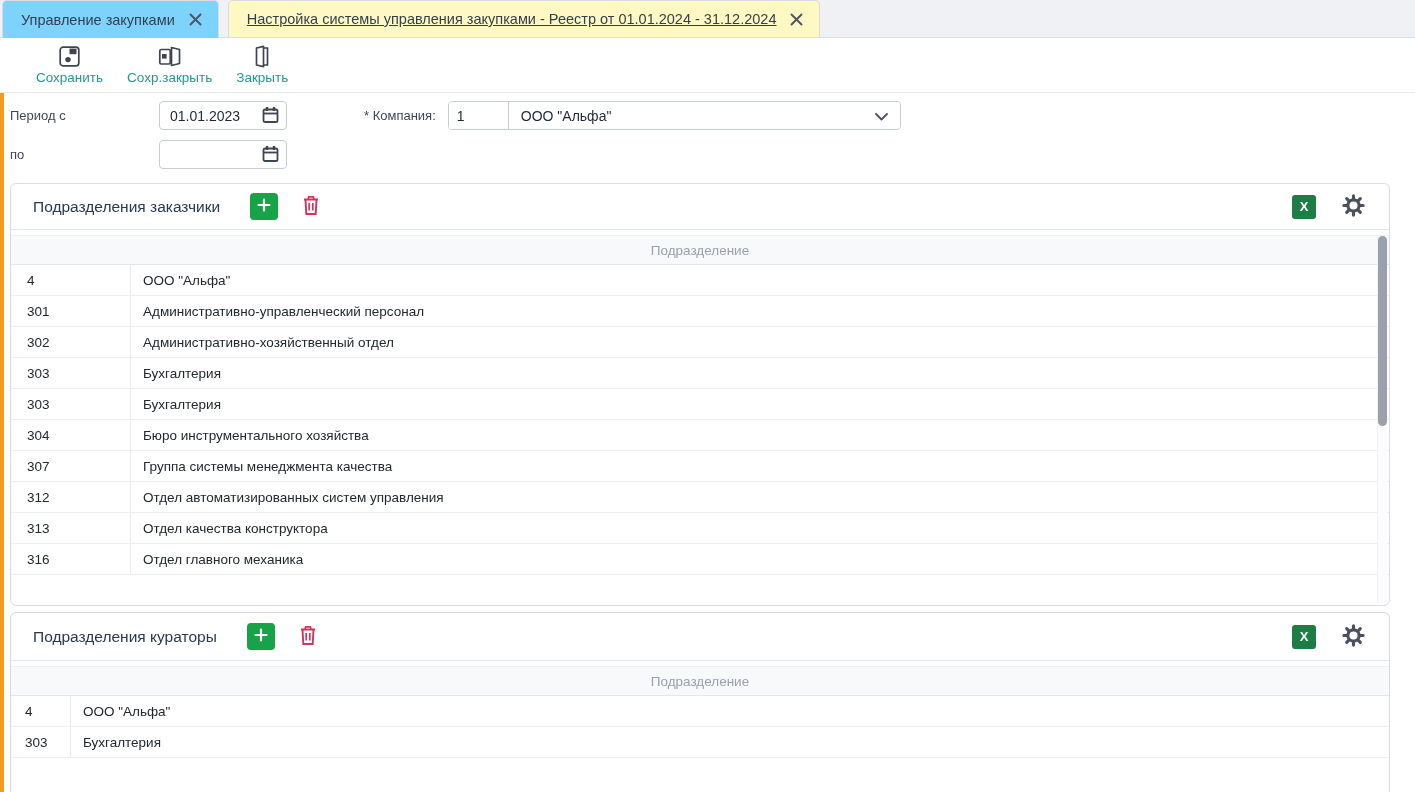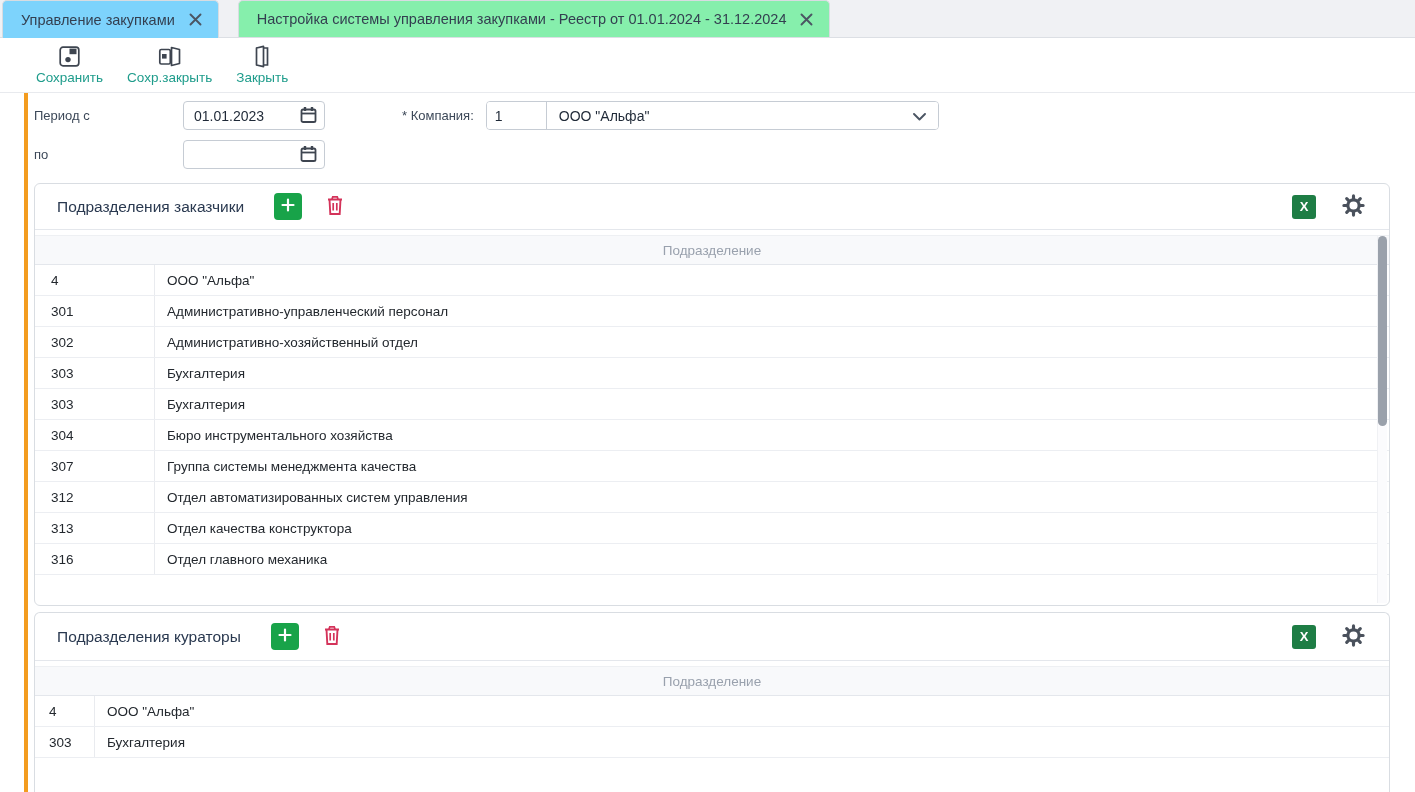--- a/index.html
+++ b/index.html
@@ -6,42 +6,42 @@
   html,body { width:1415px; height:792px; overflow:hidden;
     font-family:"Liberation Sans", sans-serif; background:#fff; }
 
   
   .tabbar { display:flex; align-items:flex-end; height:38px; background:#f0f1f4;
     border-bottom:1px solid #dcdfe4; padding-left:2px; }
   .tab { display:flex; align-items:center; gap:14px; height:37px; padding:0 16px 0 18px;
     font-size:14.5px; color:#333f50; border:1px solid #d8dce1; border-bottom:none;
     border-radius:5px 5px 0 0; cursor:default; white-space:nowrap; }
   .tab.active { background:#7dd3fc; margin-bottom:-1px; height:38px; border-color:#d8dce1;text-align:center; }
-  .tab.inactive { background:#86efac; margin-left:19px; }
+  .tab.inactive { background:#fef9c3; margin-left:9px;text-decoration:underline; }
   .xicon { width:13px; height:13px; display:inline-block; }
   .xicon svg { display:block; }
 
   
   .toolbar { display:flex; align-items:flex-start; height:55px; background:#fff;
     border-bottom:1px solid #e8eaee; padding:6px 0 0 26px; gap:4px; }
   .tbtn { display:flex; flex-direction:column; align-items:center; gap:2px;
     padding:1px 10px; background:none; border:none; cursor:pointer; }
   .tbtn svg { display:block; }
   .tbtn .tlabel { font-size:13.5px; color:#1e9c8b; font-family:"Liberation Sans",sans-serif; }
 
   
-  .content { position:relative; height:699px;margin-left:24px; }
+  .content { position:relative; height:699px; }
   .orange-bar { position:absolute; left:0; top:0; bottom:0; width:4px; background:#f39c1f; }
   .inner { padding:8px 25px 0 6px; }
 
   
   .frow { display:flex; align-items:center; margin-bottom:10px; }
   .flabel { font-size:13px; color:#3c4858; width:153px; padding-left:4px; }
   .flabel.company { width:auto; margin-left:73px; padding-right:12px; }
-  .date-field { position:relative; width:142px; height:29px; }
+  .date-field { position:relative; width:128px; height:29px; }
   .date-field input { width:100%; height:100%; border:1px solid #c6ccd4; border-radius:4px;
     padding:0 30px 0 10px; font-size:14px; color:#1f2937; font-family:"Liberation Sans",sans-serif; }
   .date-field .cal { position:absolute; right:8px; top:5px; cursor:pointer; }
   .combo { display:flex; width:453px; height:29px; border:1px solid #c6ccd4; border-radius:4px; overflow:hidden; }
   .combo input.code { width:60px; border:none; border-right:1px solid #c6ccd4; padding:0 8px;
     font-size:14px; color:#1f2937; font-family:"Liberation Sans",sans-serif; }
   .combo .sel { flex:1; display:flex; align-items:center; justify-content:space-between;
     padding:0 12px; font-size:14px; color:#1f2937; cursor:pointer; background:#fff; }
 
   

